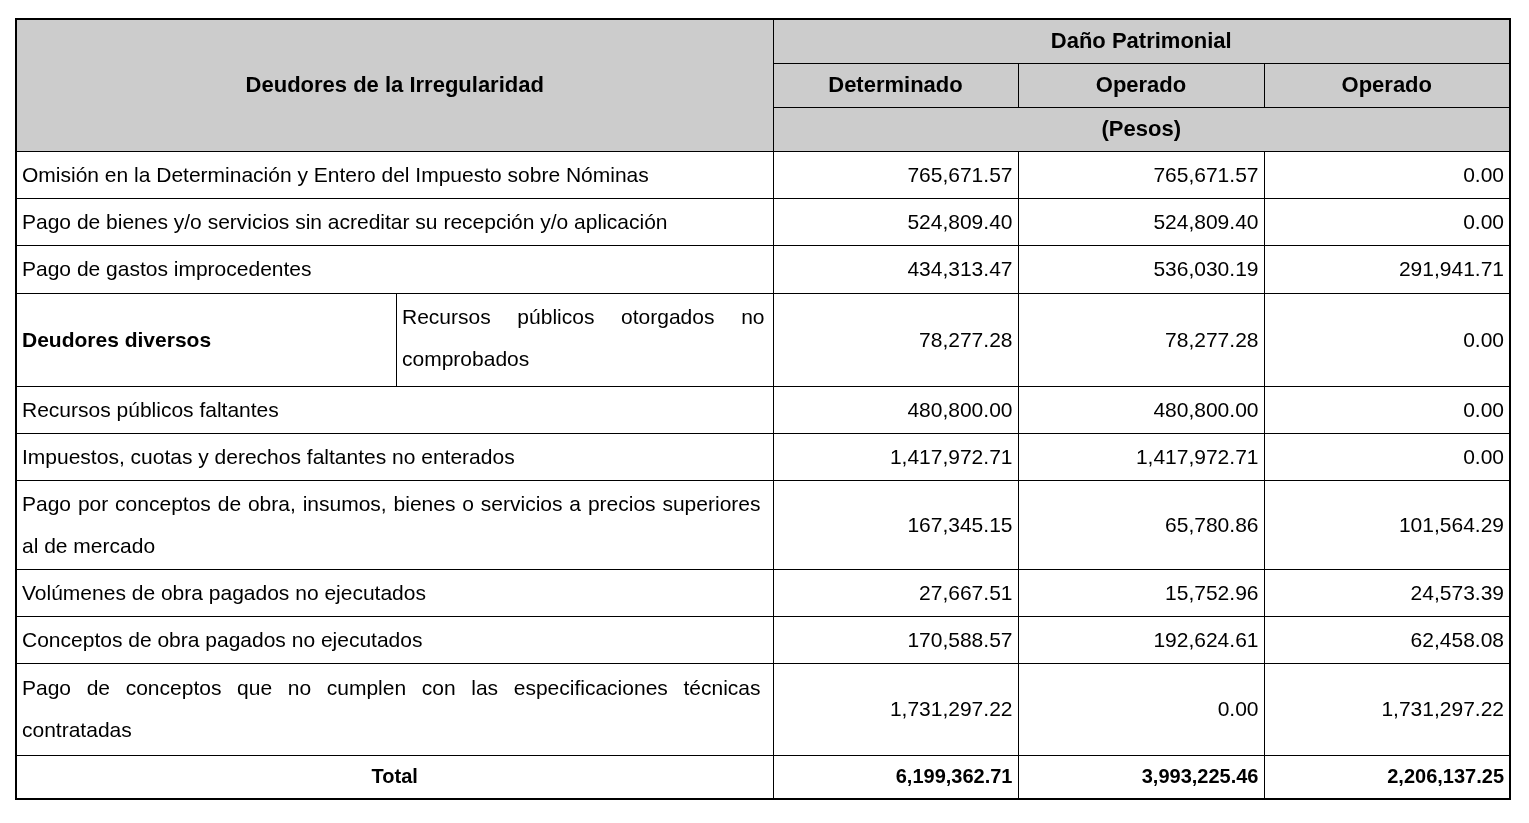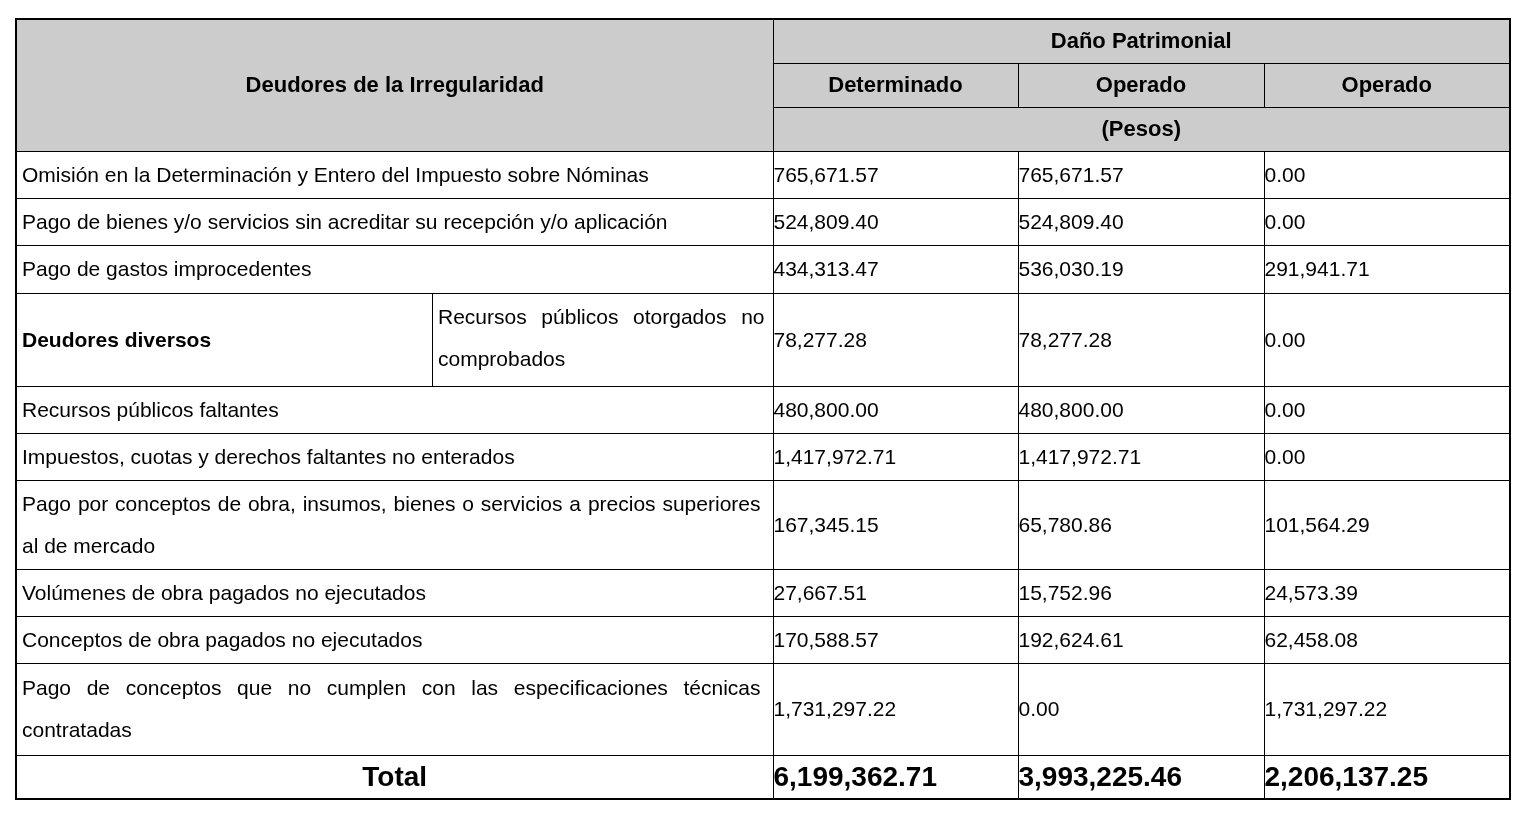--- a/index.html
+++ b/index.html
@@ -26,42 +26,41 @@
   .hdr{
     background:var(--header-bg);
     font-weight:bold;text-align:center;font-size:22px;
   }
   
   .concept{
     text-align:justify;padding:2px 12px 2px 5px;line-height:42px;
   }
   
   .num{
-    padding-right:5px;white-space:nowrap;
+    text-align:right;padding-right:5px;white-space:nowrap;
   }
-  .total-row td{font-weight:bold;font-size:28px;}
+  .total-row td{font-weight:bold;font-size:20px;}
   .total-label{text-align:center;}
   
   .rh44{height:44px}
   .rh48{height:48px}
   .rh88{height:88px}
   .rh90{height:90px}
   .rh92{height:92px}
   
   .split-td{padding:0;vertical-align:top;}
   .split{display:flex;align-items:stretch;min-height:88px;height:100%;}
   .split-left{
     flex:0 0 368px;display:flex;align-items:center;
     padding:2px 6px 2px 5px;line-height:42px;font-weight:bold;
   }
   .split-right{
     flex:1 1 auto;border-left:1.5px solid var(--border-color);
     padding:2px 8px 6px 5px;text-align:justify;line-height:42px;
     display:block;
-    margin-left:36px;
   }
 </style>
 </head>
 <body>
 
 <div class="table-wrap">
   <table>
     <colgroup>
       <col style="width:757px">
       <col style="width:245px">

